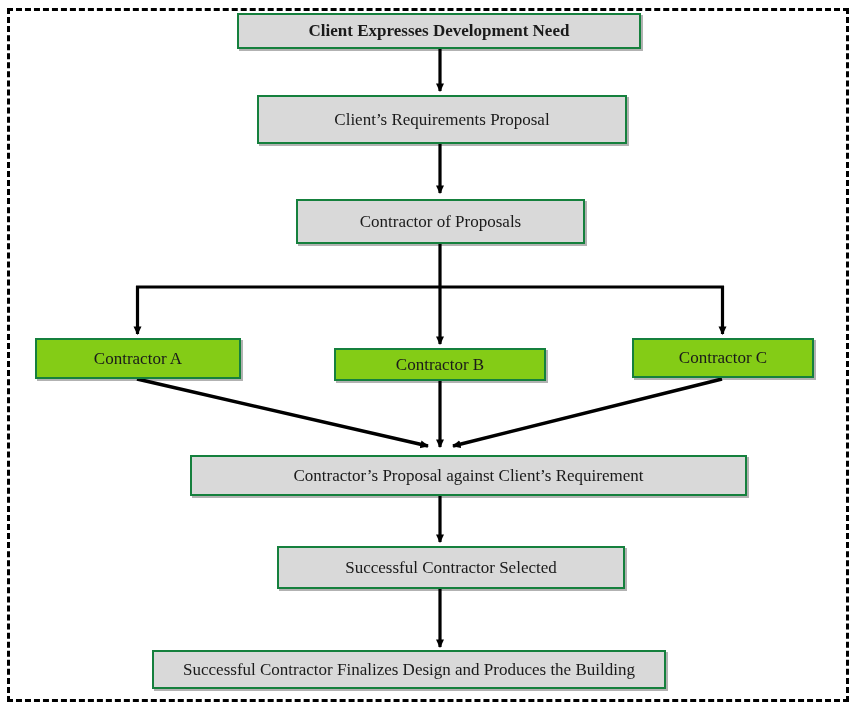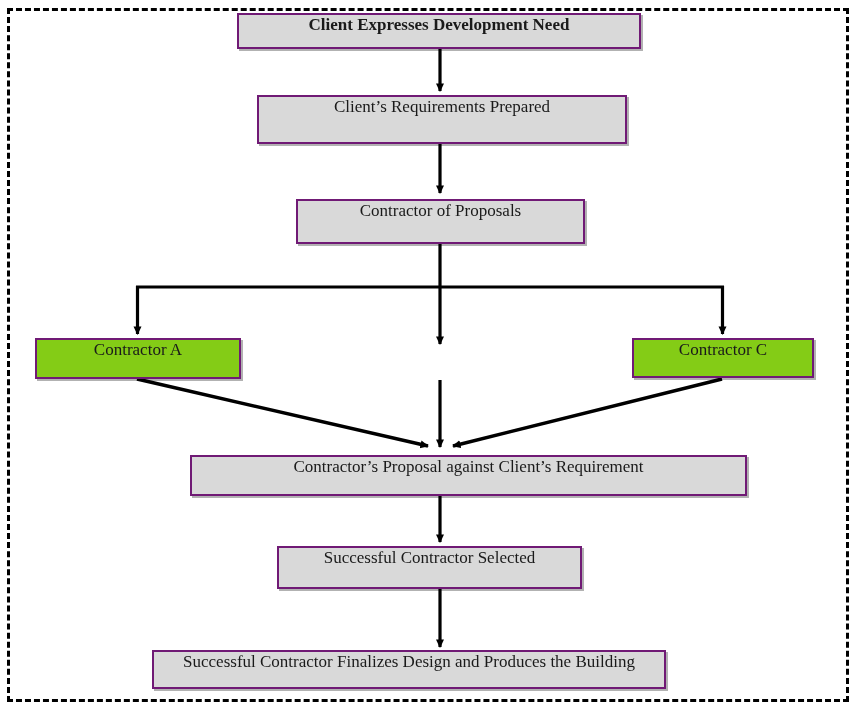--- a/index.html
+++ b/index.html
@@ -28,23 +28,23 @@
     position: absolute;
     left: 0;
     top: 0;
     width: 857px;
     height: 711px;
     pointer-events: none;
   }
   .node {
     position: absolute;
     box-sizing: border-box;
-    border: 2px solid #701a75;
+    border: 2px solid #15803d;
     display: flex;
-    align-items: flex-start;
+    align-items: center;
     justify-content: center;
     text-align: center;
     color: #1a1a1a;
     line-height: 1.15;
     box-shadow: 2px 2px 0 rgba(0,0,0,0.30);
   }
   .node.gray  { background: #d9d9d9; }
   .node.blue  { background: #84cc16; }
   .node .label { display: block; padding: 0 8px; }
   .n-start { font-weight: bold; font-size: 17px; }
@@ -86,41 +86,44 @@
     <line x1="440" y1="495" x2="440" y2="542" stroke="#000000" stroke-width="3.2" marker-end="url(#ah)"></line>
 
     <line x1="440" y1="589" x2="440" y2="647" stroke="#000000" stroke-width="3.2" marker-end="url(#ah)"></line>
   </svg>
 
   <div class="node gray n-start" style="left:237px; top:13px; width:404px; height:36px;">
     <span class="label">Client Expresses Development Need</span>
   </div>
 
   <div class="node gray n-norm" style="left:257px; top:95px; width:370px; height:49px;">
-    <span class="label">Client’s Requirements Prepared</span>
+    <span class="label">Client’s Requirements Proposal</span>
   </div>
 
   <div class="node gray n-norm" style="left:296px; top:199px; width:289px; height:45px;">
     <span class="label">Contractor of Proposals</span>
   </div>
 
   <div class="node blue n-norm" style="left:35px; top:338px; width:206px; height:41px;">
     <span class="label">Contractor A</span>
   </div>
 
+  <div class="node blue n-norm" style="left:334px; top:348px; width:212px; height:33px;">
+    <span class="label">Contractor B</span>
+  </div>
 
   <div class="node blue n-norm" style="left:632px; top:338px; width:182px; height:40px;">
     <span class="label">Contractor C</span>
   </div>
 
   <div class="node gray n-norm" style="left:162px; top:455px; width:557px; height:41px;margin-left:28px;">
     <span class="label">Contractor’s Proposal against Client’s Requirement</span>
   </div>
 
-  <div class="node gray n-norm" style="left:277px; top:546px; width:305px; height:43px;">
+  <div class="node gray n-norm" style="left:277px; top:546px; width:348px; height:43px;">
     <span class="label">Successful Contractor Selected</span>
   </div>
 
   <div class="node gray n-norm" style="left:152px; top:650px; width:514px; height:39px;">
     <span class="label">Successful Contractor Finalizes Design and Produces the Building</span>
   </div>
 
 </div>
 
 </body></html>

